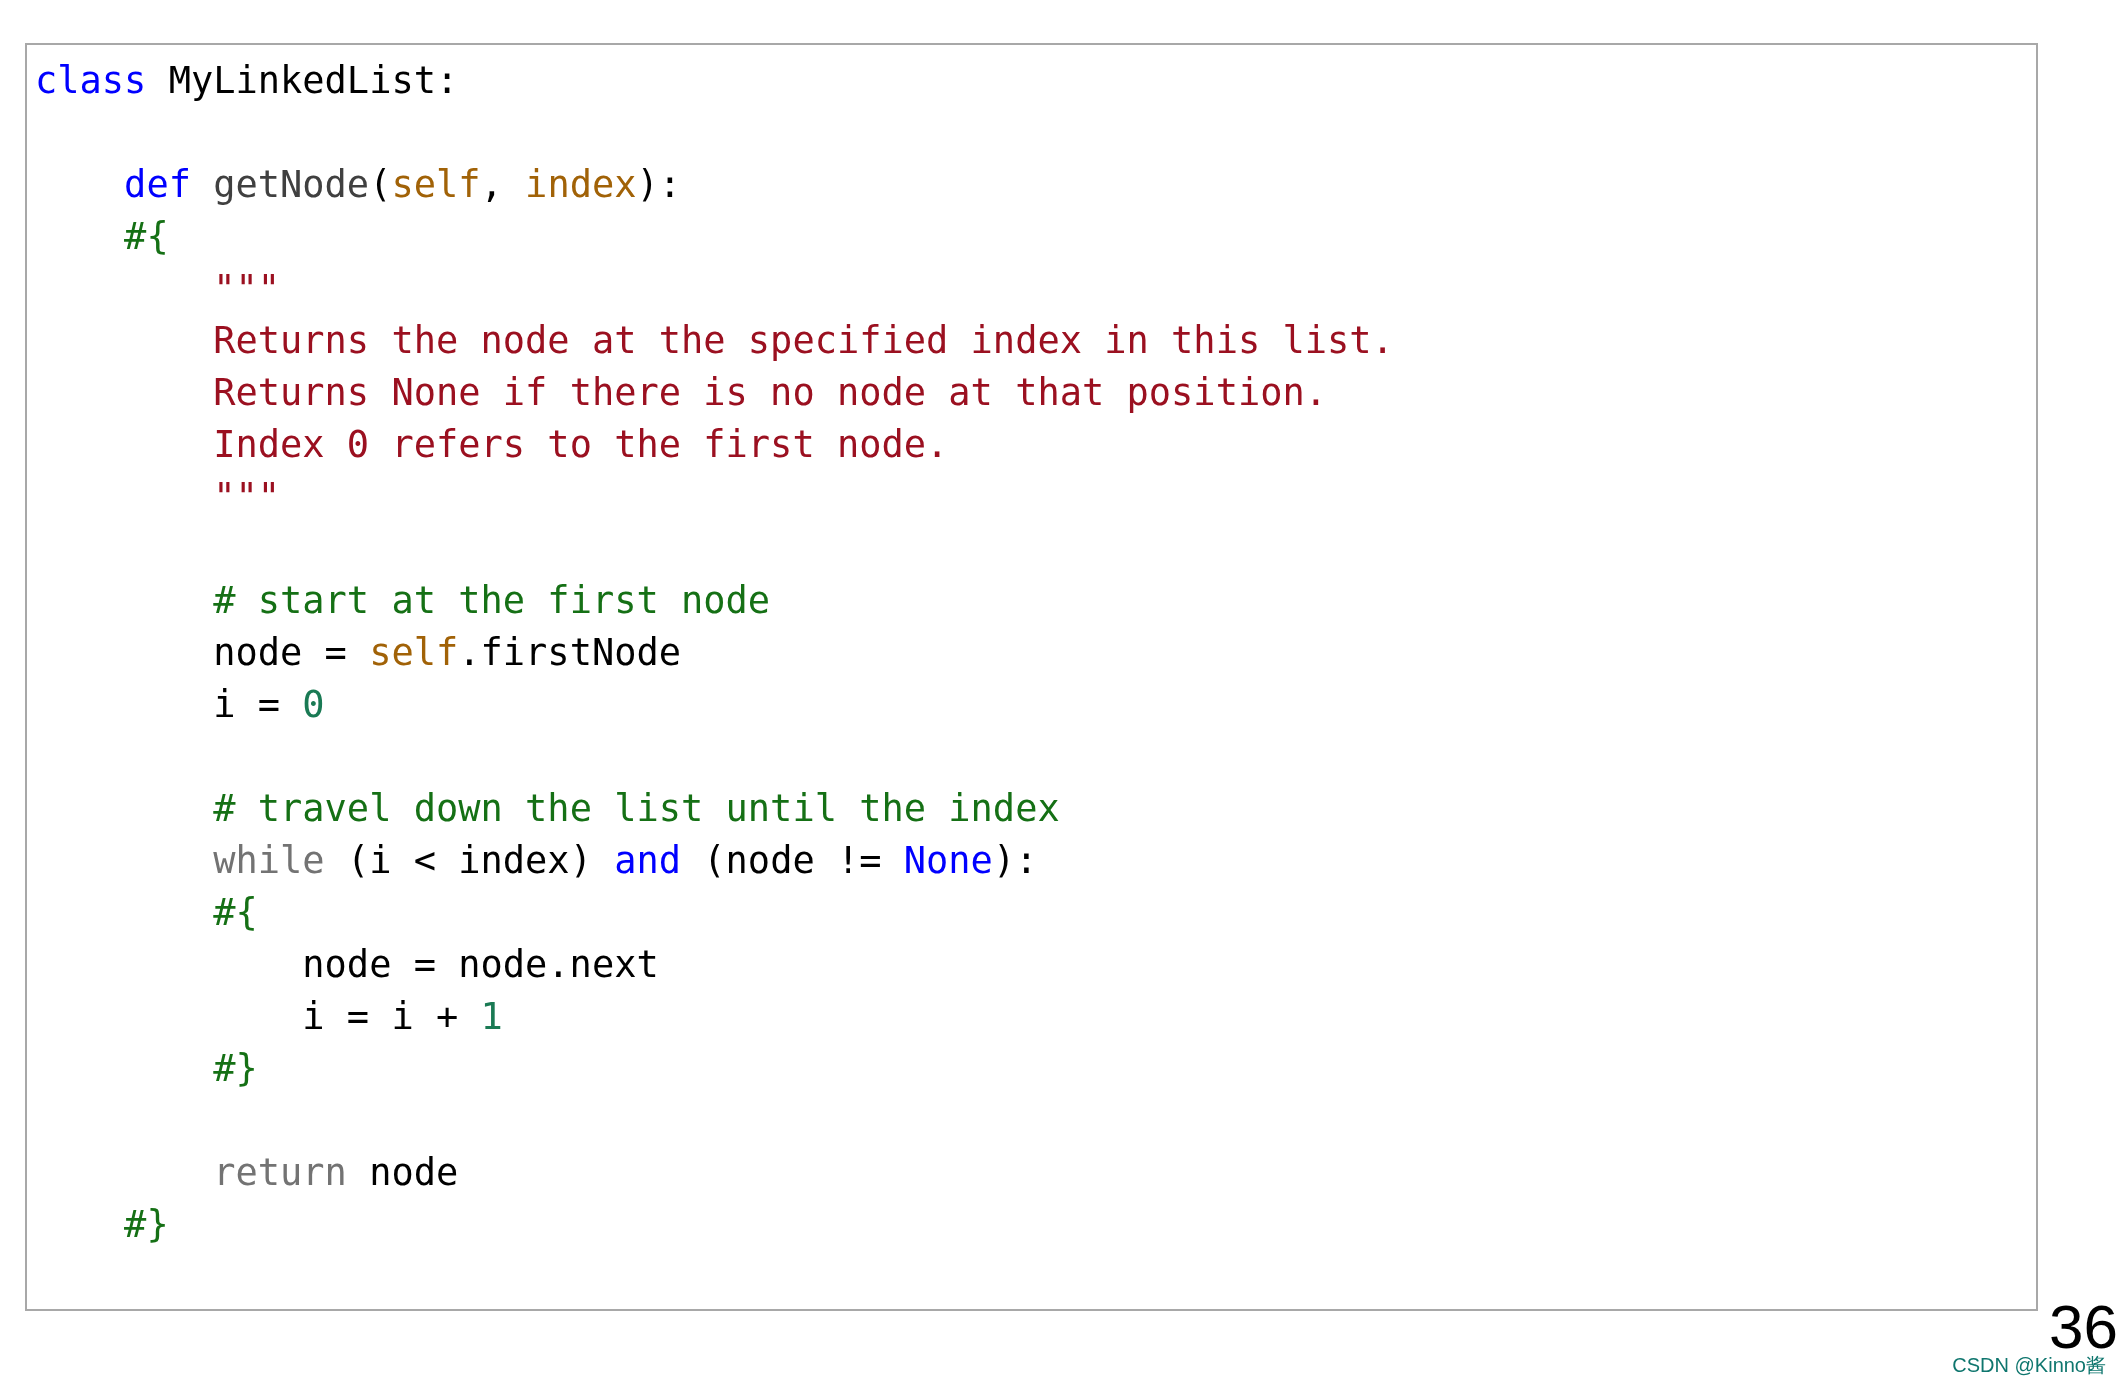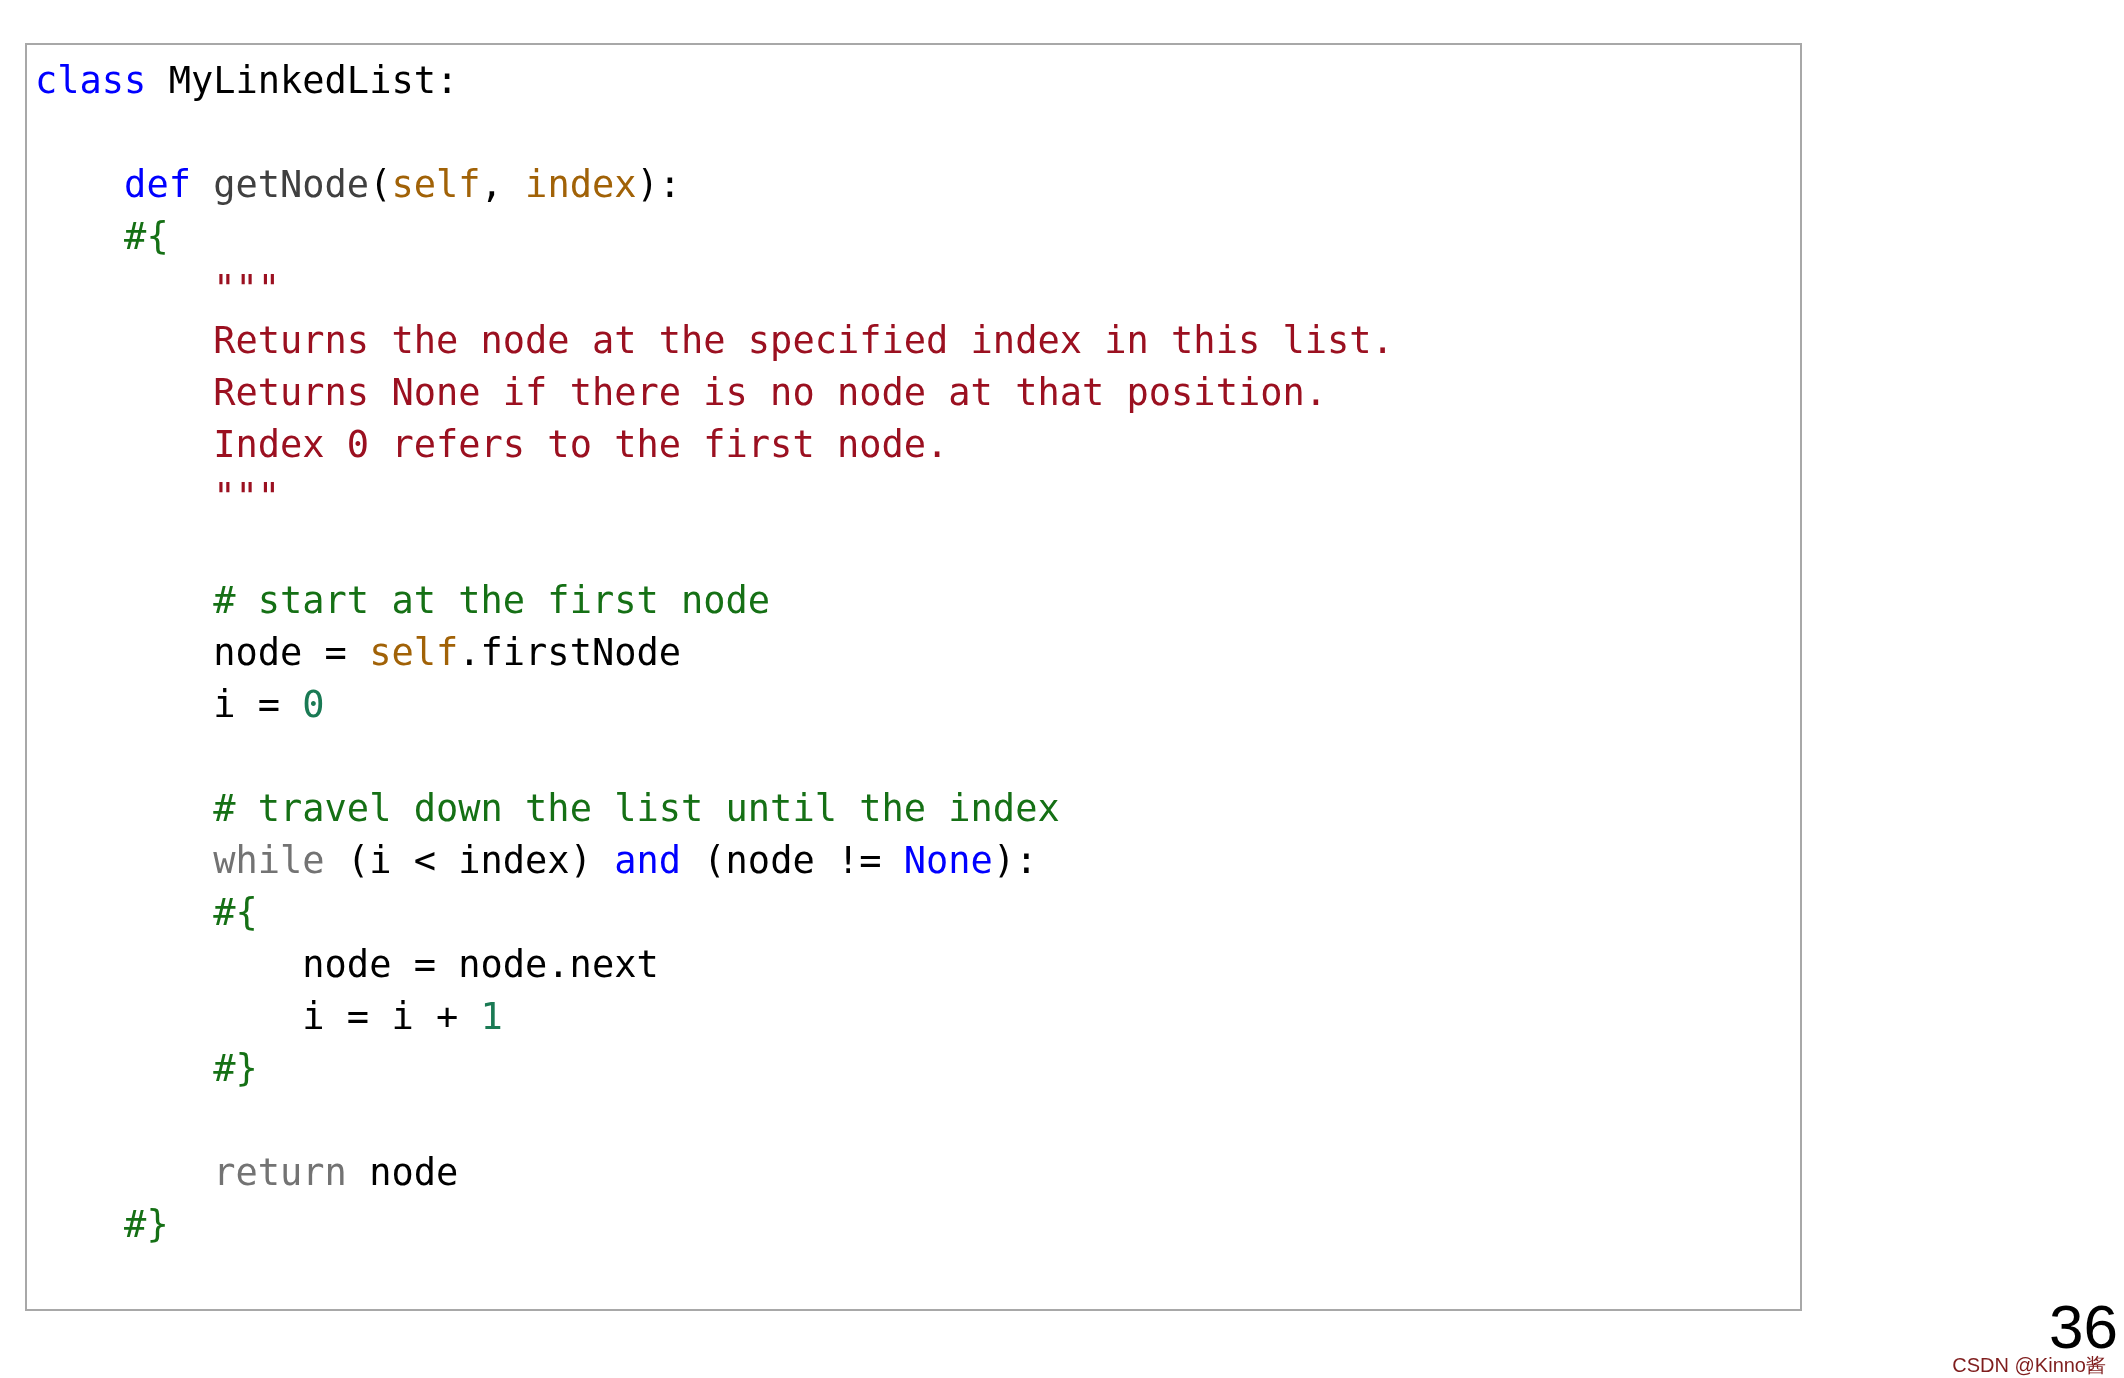--- a/index.html
+++ b/index.html
@@ -13,21 +13,21 @@
     position: relative;
     overflow: hidden;
     font-family: "DejaVu Sans Mono", monospace;
   }
 
   
   #slide-frame {
     position: absolute;
     left: 25px;
     top: 43px;
-    width: 1777px;
+    width: 2013px;
     height: 1268px;
     border: 2px solid #a8a8a8;
     background: #ffffff;
     box-sizing: border-box;
   }
 
   
   #code-block {
     position: absolute;
     left: 8px;
@@ -69,21 +69,21 @@
     line-height: 62px;
   }
 
   
   #watermark {
     position: absolute;
     right: 18px;
     top: 1352px;
     font-family: "Liberation Sans", sans-serif;
     font-size: 20px;
-    color: #7f1d1d;
+    color: #0f766e;
     white-space: nowrap;
   }
 </style>
 </head>
 <body>
 
 <div id="slide-frame">
   <div id="code-block"><div class="code-line"><span class="tok-kw">class </span><span class="tok-plain">MyLinkedList:</span></div><div class="code-line blank">&nbsp;</div><div class="code-line"><span>    </span><span class="tok-kw">def </span><span class="tok-fn">getNode</span><span class="tok-plain">(</span><span class="tok-self">self</span><span class="tok-plain">, </span><span class="tok-self">index</span><span class="tok-plain">):</span></div><div class="code-line"><span>    </span><span class="tok-comment">#{</span></div><div class="code-line"><span>        </span><span class="tok-string">"""</span></div><div class="code-line"><span>        </span><span class="tok-string">Returns the node at the specified index in this list.</span></div><div class="code-line"><span>        </span><span class="tok-string">Returns None if there is no node at that position.</span></div><div class="code-line"><span>        </span><span class="tok-string">Index 0 refers to the first node.</span></div><div class="code-line"><span>        </span><span class="tok-string">"""</span></div><div class="code-line blank">&nbsp;</div><div class="code-line"><span>        </span><span class="tok-comment"># start at the first node</span></div><div class="code-line"><span>        </span><span class="tok-plain">node = </span><span class="tok-self">self</span><span class="tok-plain">.firstNode</span></div><div class="code-line"><span>        </span><span class="tok-plain">i = </span><span class="tok-num">0</span></div><div class="code-line blank">&nbsp;</div><div class="code-line"><span>        </span><span class="tok-comment"># travel down the list until the index</span></div><div class="code-line"><span>        </span><span class="tok-kw2">while</span><span class="tok-plain"> (i &lt; index) </span><span class="tok-kw">and</span><span class="tok-plain"> (node != </span><span class="tok-kw">None</span><span class="tok-plain">):</span></div><div class="code-line"><span>        </span><span class="tok-comment">#{</span></div><div class="code-line"><span>            </span><span class="tok-plain">node = node.next</span></div><div class="code-line"><span>            </span><span class="tok-plain">i = i + </span><span class="tok-num">1</span></div><div class="code-line"><span>        </span><span class="tok-comment">#}</span></div><div class="code-line blank">&nbsp;</div><div class="code-line"><span>        </span><span class="tok-kw2">return</span><span class="tok-plain"> node</span></div><div class="code-line"><span>    </span><span class="tok-comment">#}</span></div></div>
 </div>
 

